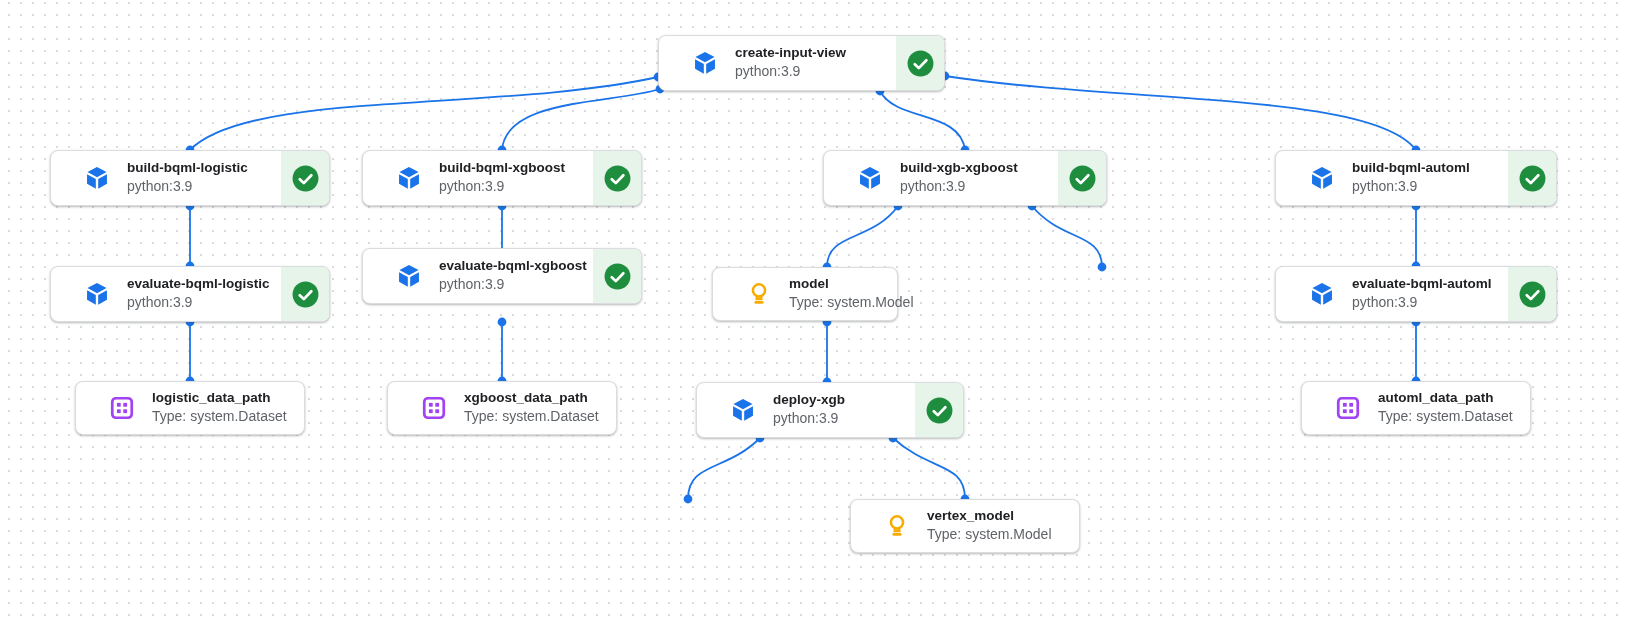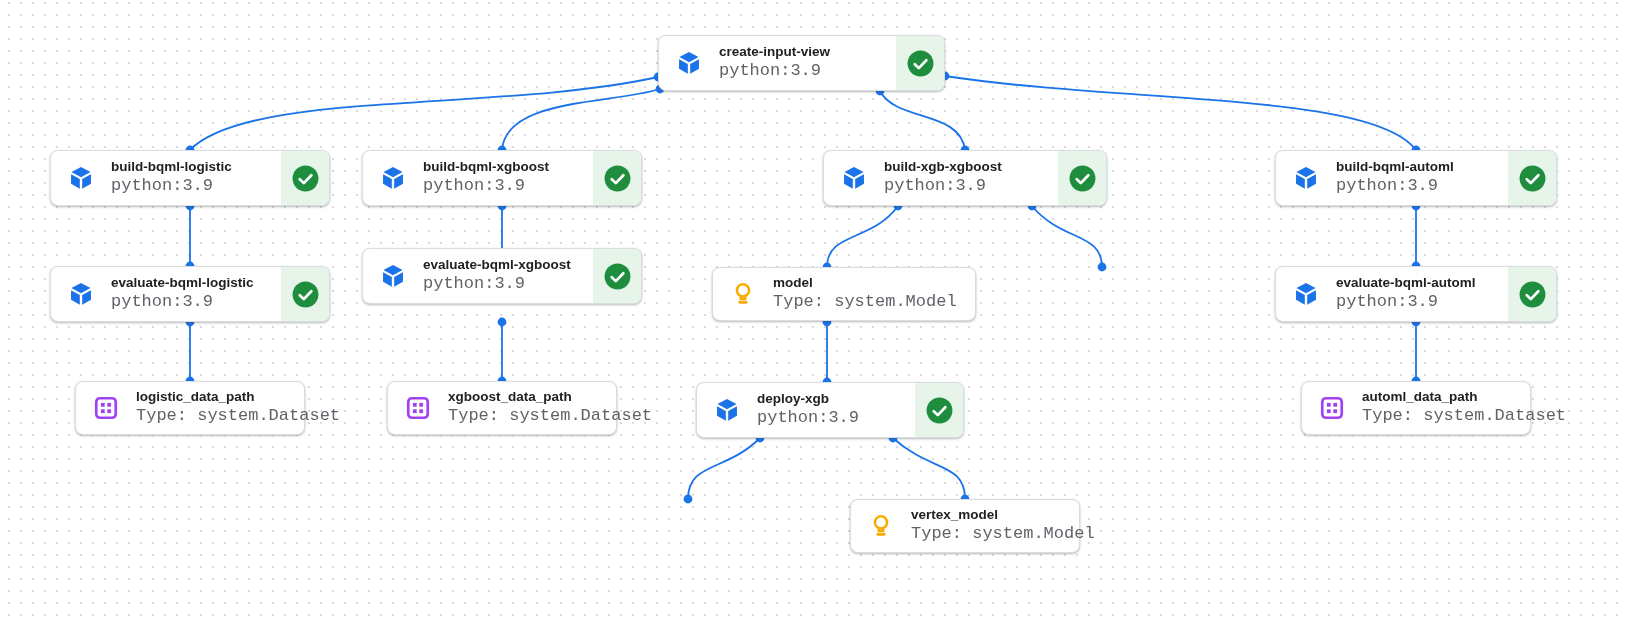--- a/index.html
+++ b/index.html
@@ -31,40 +31,39 @@
   .edge circle { fill: #1a73e8; }
 
   .node {
     position: absolute;
     height: 56px;
     background: #fff;
     border: 1px solid #dadce0;
     border-radius: 8px;
     display: flex;
     align-items: center;
-    padding-left: 17px;
+    padding-left: 33px;
     box-shadow: 0 1px 2px rgba(60,64,67,.25), 0 1px 3px rgba(60,64,67,.12);
     cursor: pointer;
   }
   .node.artifact { height: 54px; }
   .nicon { width: 26px; height: 26px; flex: 0 0 auto; }
   .txt { margin-left: 17px; min-width: 0; }
   .title {
     font-size: 13.5px;
     font-weight: 700;
     color: #202124;
     line-height: 1.25;
     white-space: nowrap;
   }
   .sub {
-    font-size: 17px;
+    font-size: 14px;
     color: #5f6368;
     line-height: 1.3;
     white-space: nowrap;
-    font-family: Liberation Mono, monospace;
   }
   .status {
     position: absolute;
     top: 0; right: 0; bottom: 0;
     width: 48px;
     background: #e6f4ea;
     border-radius: 0 7px 7px 0;
     display: flex;
     align-items: center;
     justify-content: center;
@@ -292,21 +291,21 @@
       <div class="title">evaluate-bqml-xgboost</div>
       <div class="sub">python:3.9</div>
     </div>
     <div class="status">
       <svg class="check">
           <use href="#icon-check"></use>
         </svg>
     </div>
   </div>
 
-  <div class="node artifact" style="left:712px;top:267px;width:264px">
+  <div class="node artifact" style="left:712px;top:267px;width:186px">
     <svg class="nicon">
         <use href="#icon-bulb"></use>
       </svg>
     <div class="txt">
       <div class="title">model</div>
       <div class="sub">Type: system.Model</div>
     </div>
   </div>
 
 

